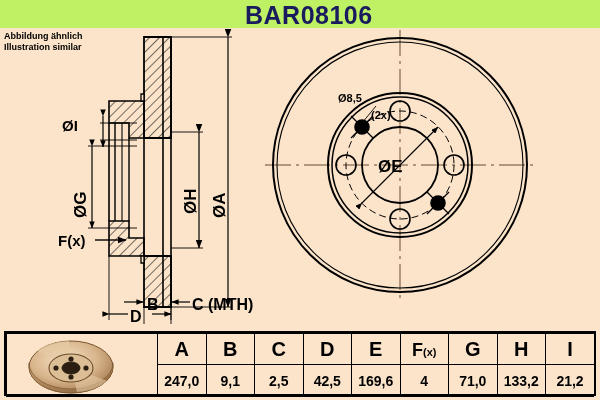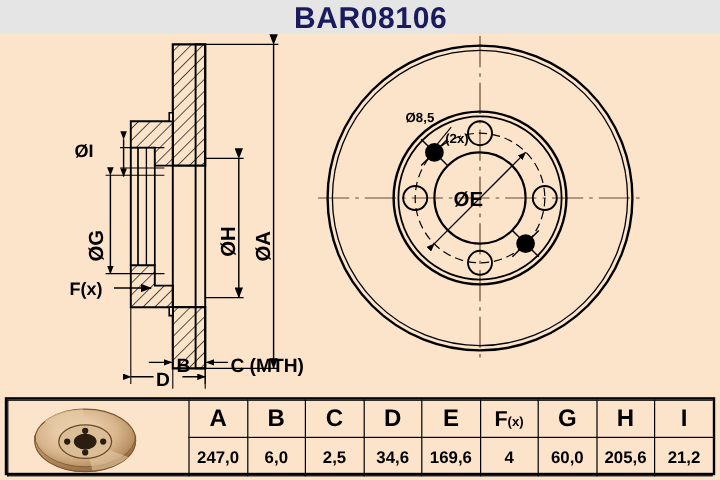--- a/index.html
+++ b/index.html
@@ -9,21 +9,21 @@
     background:#FBE4CA;
     font-family:"Liberation Sans", sans-serif;
     overflow:hidden;
     position:relative;
   }
   #root{position:relative;width:600px;height:400px;}
 
   
   .banner{
     position:absolute;left:0;top:0;width:600px;height:28px;
-    background:#e5e5e5;
+    background:#bef264;
   }
   .banner-title{
     position:absolute;left:245px;top:1px;
     font-size:25px;font-weight:bold;color:#1A1A5E;
     letter-spacing:0.5px;
     font-family:"Liberation Sans", sans-serif;
   }
 
   
   .note{
@@ -68,20 +68,24 @@
 </style>
 </head>
 <body>
 
 <div id="root">
 
   <div class="banner">
     <div class="banner-title">BAR08106</div>
   </div>
 
+  <div class="note">
+    <div>Abbildung ähnlich</div>
+    <div>Illustration similar</div>
+  </div>
 
   <svg class="drawing" width="600" height="303" viewBox="0 0 600 303">
     <defs>
       <pattern id="hatch" width="7" height="7" patternTransform="rotate(45)" patternUnits="userSpaceOnUse">
         <rect width="7" height="7" fill="#FBE4CA"></rect>
         <line x1="0" y1="0" x2="0" y2="7" stroke="#000" stroke-width="1.1"></line>
       </pattern>
       <marker id="ar" markerWidth="9" markerHeight="7" refX="8.5" refY="3.5" orient="auto" markerUnits="userSpaceOnUse">
         <path d="M0,0 L9,3.5 L0,7 z" fill="#000"></path>
       </marker>
@@ -252,26 +256,26 @@
         <td class="hdr">E</td>
         <td class="hdr">
           <span class="fx-main">F</span><span class="fx-sub">(x)</span>
         </td>
         <td class="hdr">G</td>
         <td class="hdr">H</td>
         <td class="hdr nobord-r">I</td>
       </tr>
       <tr>
         <td class="val">247,0</td>
-        <td class="val">6,0</td>
+        <td class="val">9,1</td>
         <td class="val">2,5</td>
-        <td class="val">34,6</td>
+        <td class="val">42,5</td>
         <td class="val">169,6</td>
         <td class="val">4</td>
-        <td class="val">60,0</td>
-        <td class="val">205,6</td>
+        <td class="val">71,0</td>
+        <td class="val">133,2</td>
         <td class="val nobord-r">21,2</td>
       </tr>
     </tbody>
       </table>
   </div>
 
 </div>
 
 </body></html>

